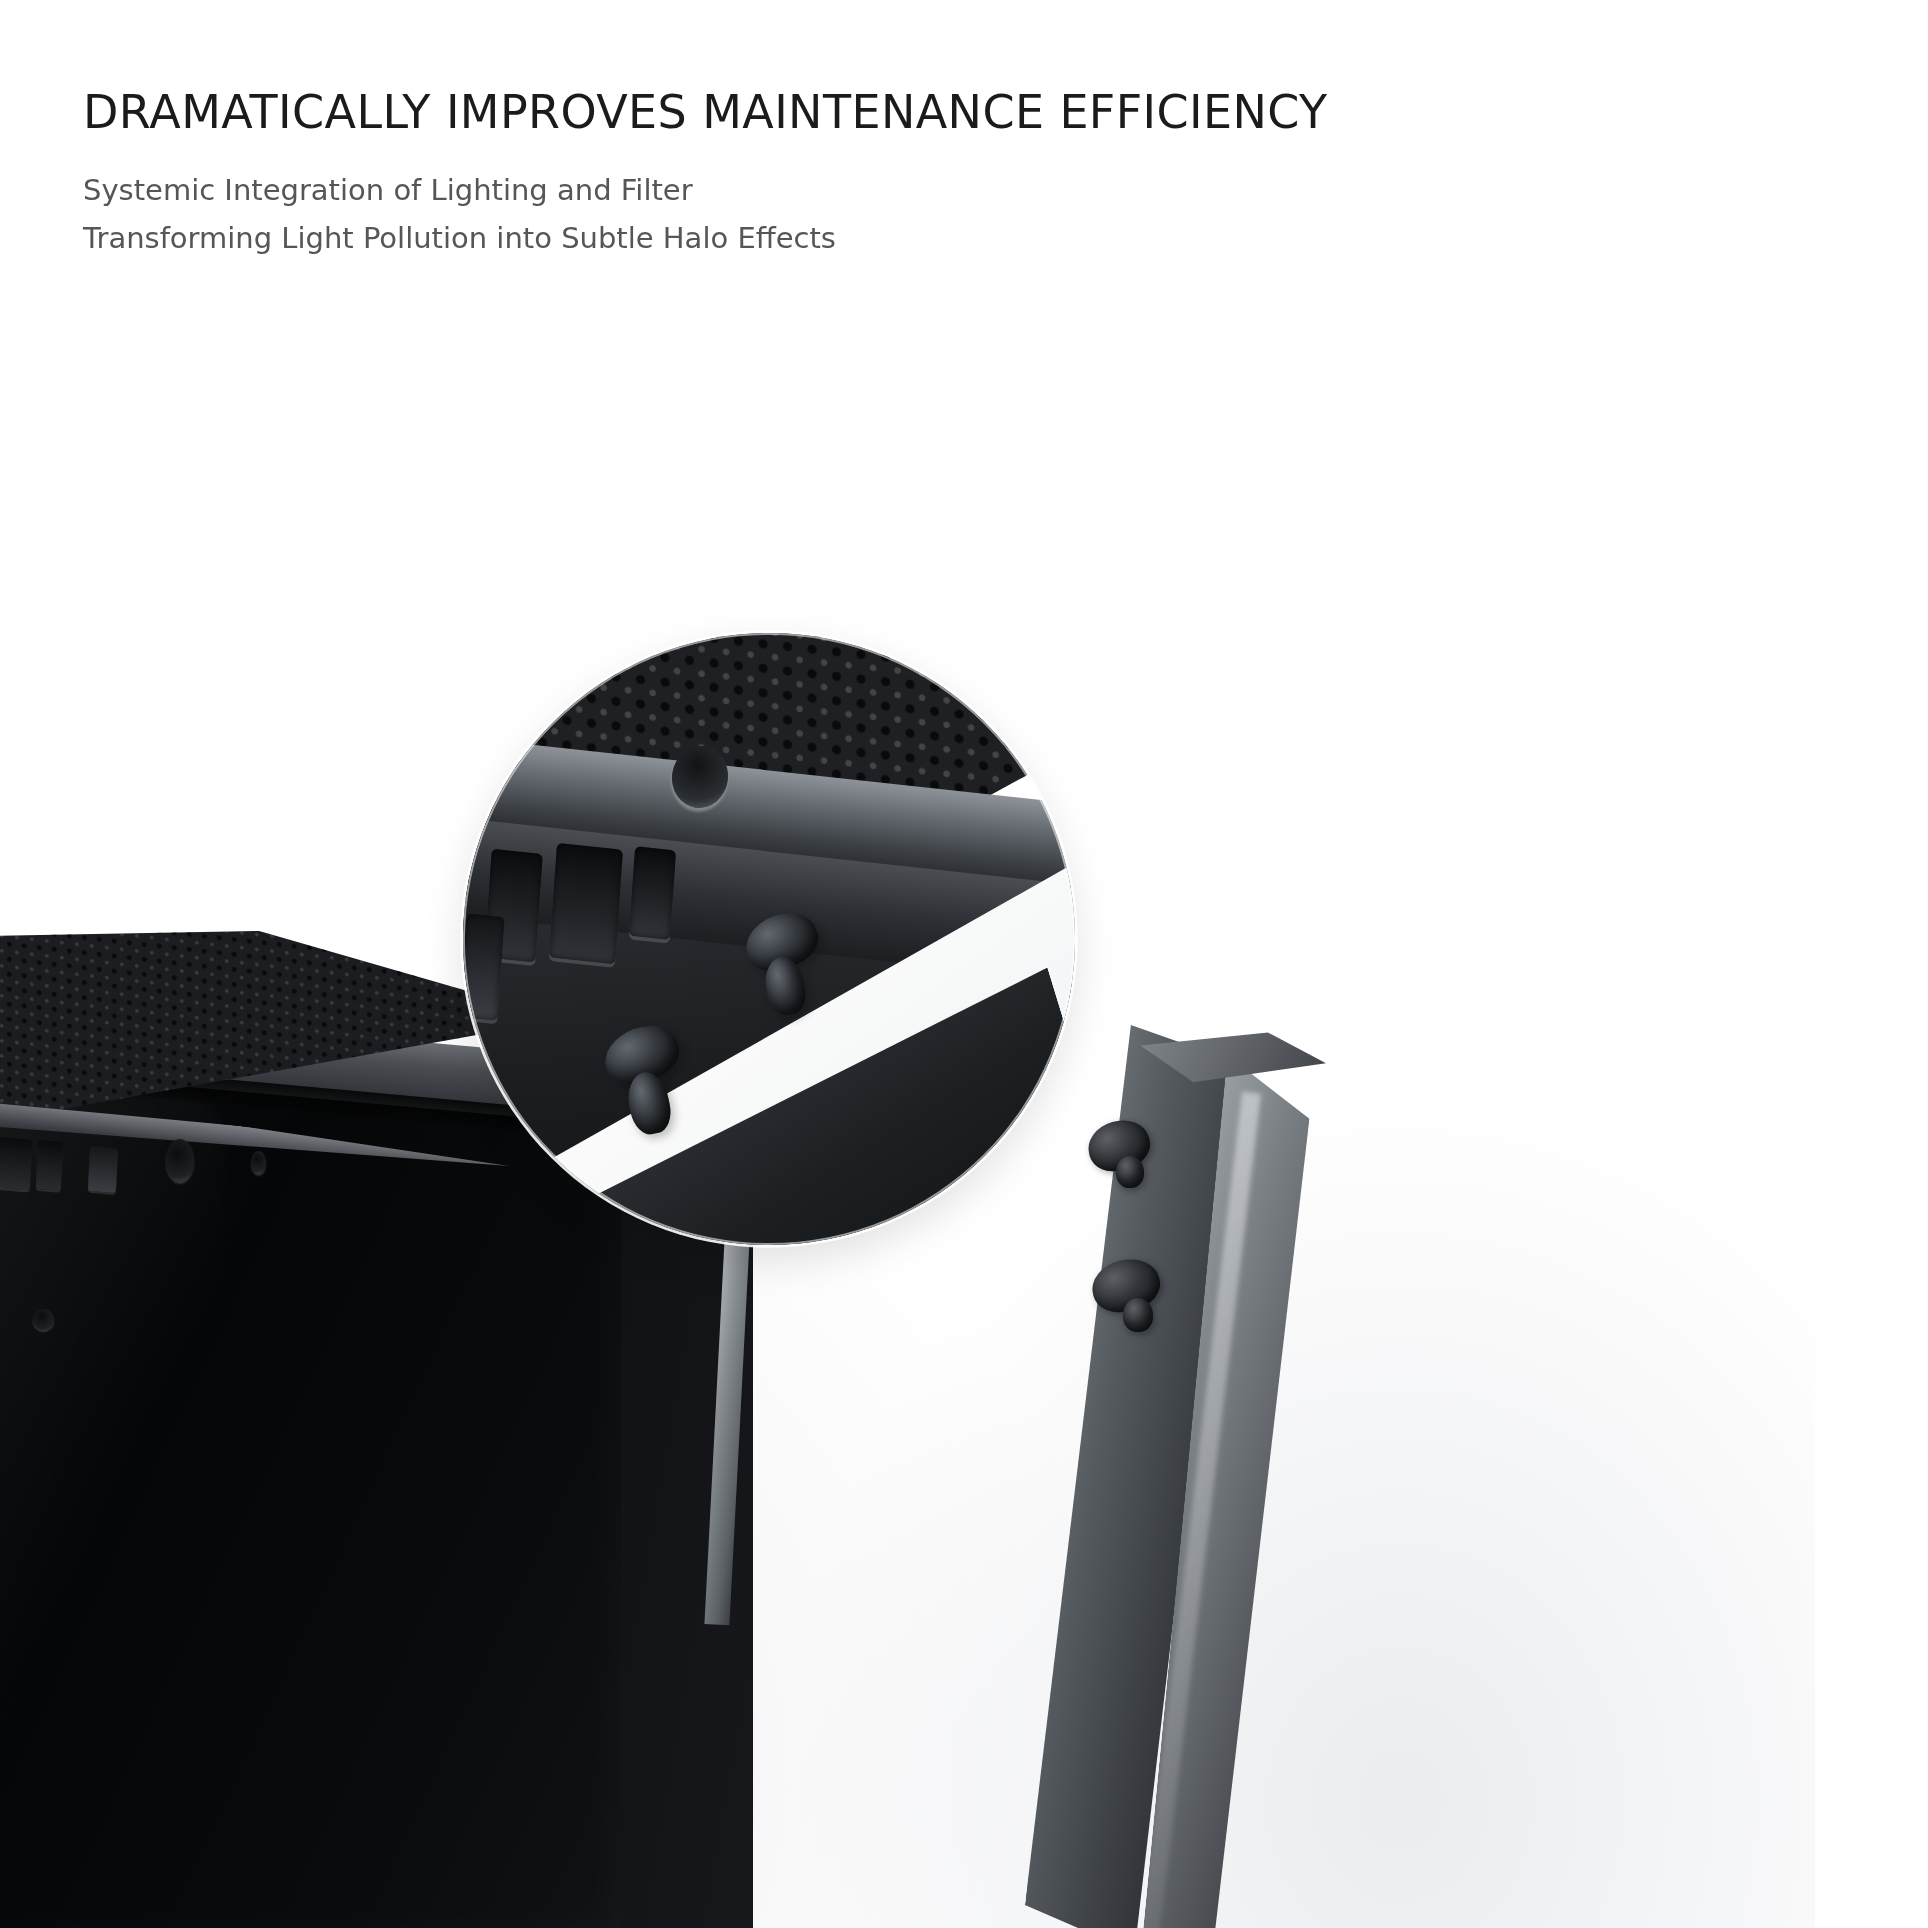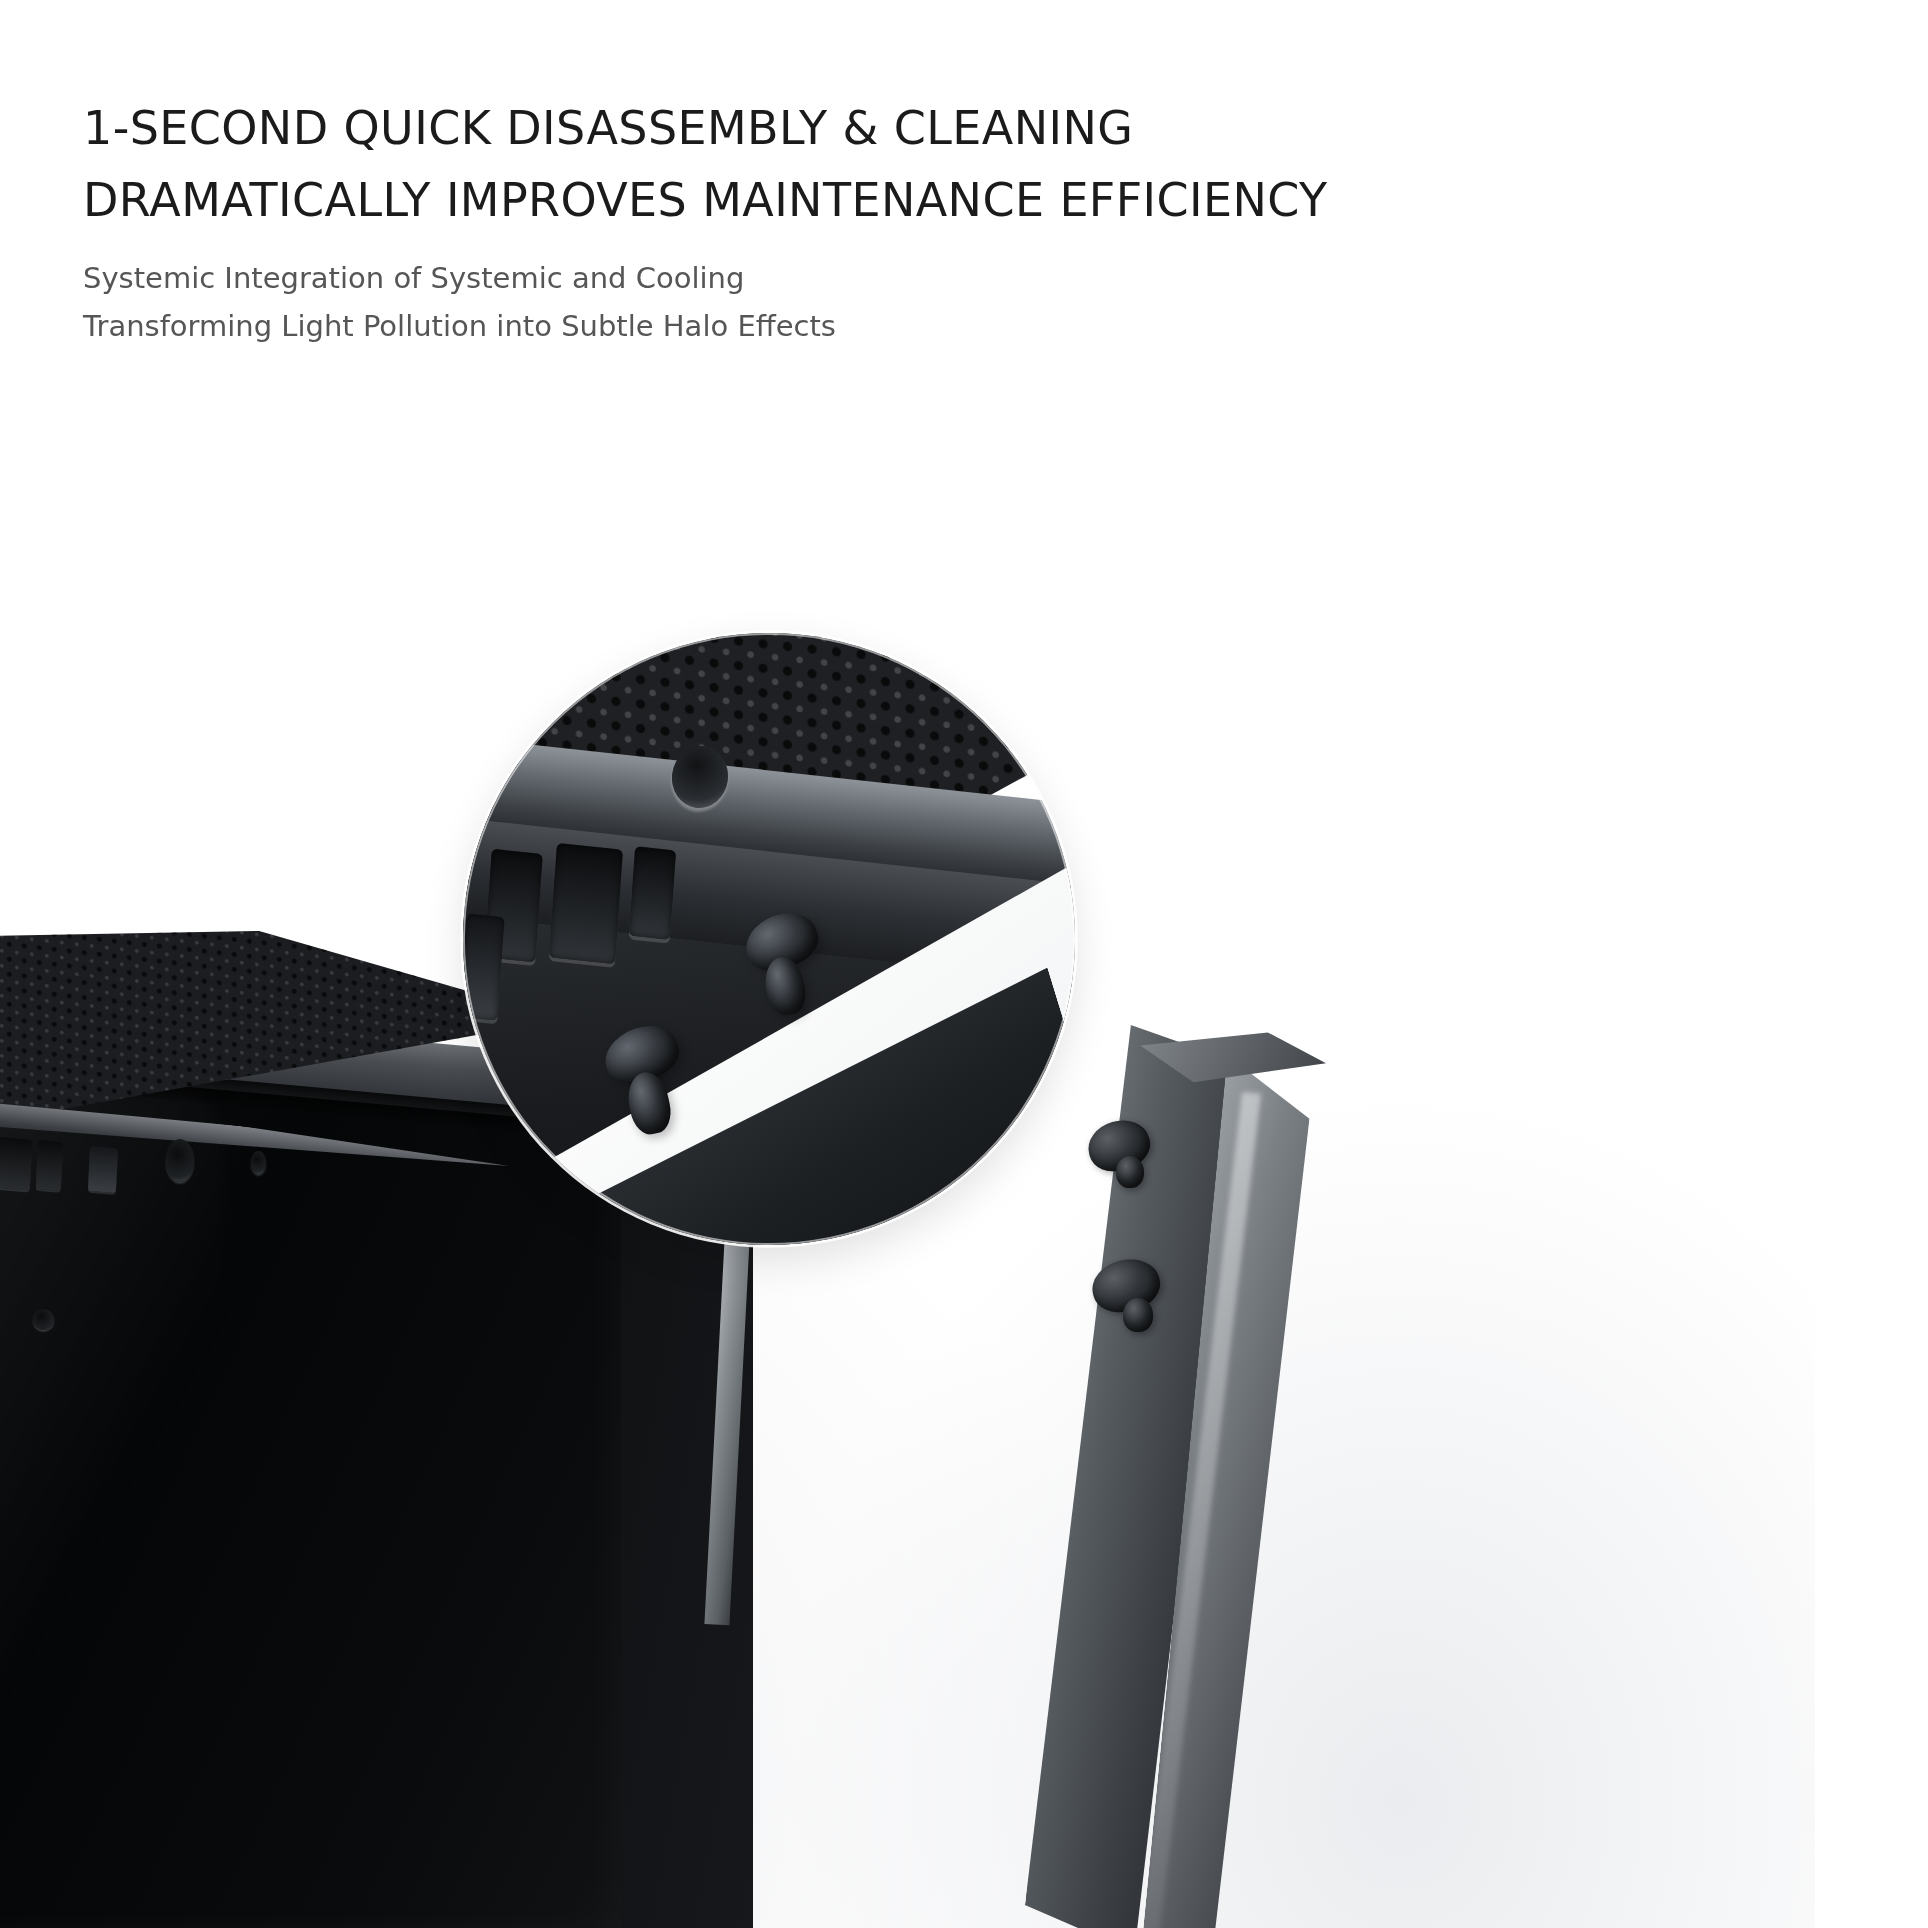--- a/index.html
+++ b/index.html
@@ -423,18 +423,17 @@
       <div class="mag-peg pas"></div>
       <div class="mag-peg pb"></div>
       <div class="mag-peg pbs"></div>
     </div>
     <div class="mag-ring"></div>
   </div>
 
 </div>
 
 <div class="text-block">
-  <div class="headline">1-SECOND QUICK DISASSEMBLY &amp; CLEANING</div>
   <div class="headline" style="margin-top:9.4px;">DRAMATICALLY IMPROVES MAINTENANCE EFFICIENCY</div>
-  <div class="subline">Systemic Integration of Systemic and Cooling</div>
+  <div class="subline">Systemic Integration of Lighting and Filter</div>
   <div class="subline" style="margin-top:5.6px;">Transforming Light Pollution into Subtle Halo Effects</div>
 </div>
 
 
 </body></html>

